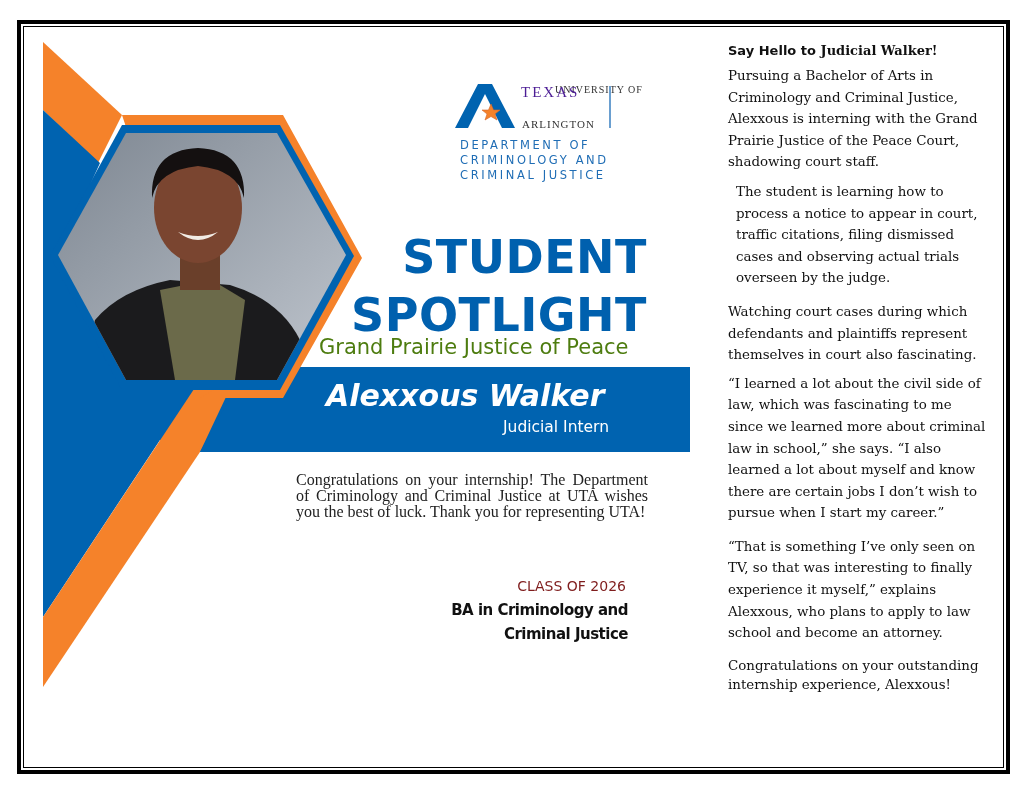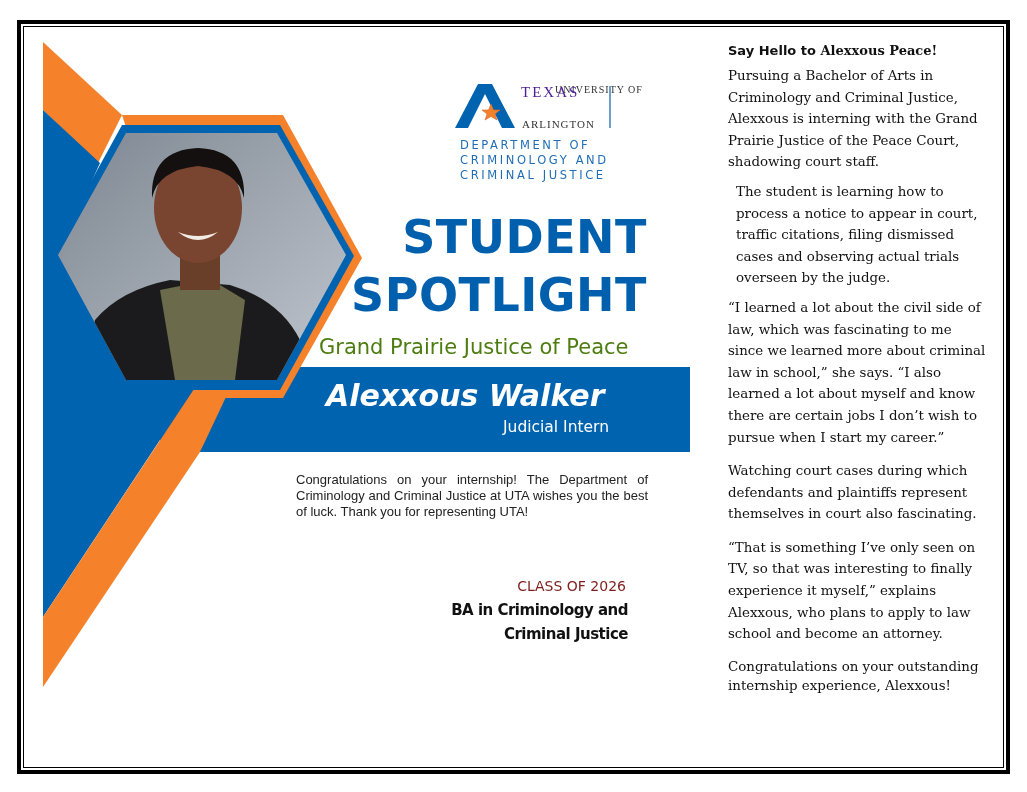--- a/index.html
+++ b/index.html
@@ -5,27 +5,27 @@
   html, body { margin:0; padding:0; background:#ffffff; }
   body { width:1027px; height:792px; position:relative; overflow:hidden; font-family:"Liberation Sans", sans-serif; }
   .frame-outer { position:absolute; left:17px; top:20px; width:993px; height:754px; box-sizing:border-box; border:4px solid #000; }
   .frame-inner { position:absolute; left:23px; top:26px; width:981px; height:742px; box-sizing:border-box; border:1px solid #000; }
   .graphic { position:absolute; left:0; top:0; width:1027px; height:792px; }
   .logo-univ { position:absolute; left:522px; top:84px; font-family:"Liberation Serif", serif; font-size:10px; letter-spacing:1px; color:#333;margin-left:33px; }
   .logo-texas { position:absolute; left:521px; top:84px; font-family:"Liberation Serif", serif; font-size:15px; letter-spacing:2px; color:#4c1d95; }
   .logo-arl { position:absolute; left:522px; top:118px; font-family:"Liberation Serif", serif; font-size:11px; letter-spacing:1px; color:#333; }
   .logo-bar { position:absolute; left:609px; top:86px; width:2px; height:42px; background:#6a9fd0; }
   .dept { position:absolute; left:460px; top:138px; font-family:"DejaVu Sans", sans-serif; font-size:11.5px; letter-spacing:2.6px; line-height:15px; color:#1f6db5; white-space:pre; }
-  .title { position:absolute; right:380px; font-family:"DejaVu Sans", sans-serif; font-weight:bold; color:#0060ae; letter-spacing:0.5px; }
+  .title { position:absolute; right:380px; font-family:"DejaVu Sans", sans-serif; font-weight:bold; color:#0060ae; letter-spacing:0.5px;margin-top:20px; }
   .title.l1 { top:210px; font-size:46px; }
   .title.l2 { top:268px; font-size:46px; }
   .court { position:absolute; left:319px; top:335px; font-family:"DejaVu Sans", sans-serif; font-size:21px; color:#4d7c0f; }
   .name { position:absolute; left:326px; top:378px; font-family:"DejaVu Sans", sans-serif; font-weight:bold; font-style:italic; font-size:30px; color:#fff; }
   .role { position:absolute; left:503px; top:418px; font-family:"DejaVu Sans", sans-serif; font-size:15.5px; color:#fff; }
-  .congrats { position:absolute; left:296px; top:472px; width:352px; font-family:Liberation Sans, sans-serif; font-size:13px; line-height:16px; color:#222; text-align:justify; text-align-last:left; }
+  .congrats { position:absolute; left:296px; top:472px; width:352px; font-family:Liberation Serif, serif; font-size:16px; line-height:16px; color:#222; text-align:justify; text-align-last:left; }
   .classof { position:absolute; right:401px; top:578px; font-family:"DejaVu Sans", sans-serif; font-size:14px; color:#7f1d1d; }
   .degree { position:absolute; right:399px; top:598px; text-align:right; font-family:"DejaVu Sans", sans-serif; font-weight:bold; font-size:15px; line-height:24px; color:#111; letter-spacing:-0.5px; }
   .article { position:absolute; left:728px; top:41px; width:262px; font-family:"DejaVu Serif", serif; font-size:13.4px; line-height:21.6px; color:#111; }
   .article h3 { margin:0 0 4px 0; font-family:"DejaVu Sans", sans-serif; font-size:13px; font-weight:bold; line-height:20px; }
   .article h3 .serif { font-family:"DejaVu Serif", serif; }
   .article p { margin:0 0 7px 0; }
   .article p.tight { margin:8px; }
 </style>
 </head>
 <body>
@@ -86,20 +86,20 @@
 <div class="name">Alexxous Walker</div>
 <div class="role">Judicial Intern</div>
 <div class="congrats">Congratulations on your internship! The Department of Criminology and Criminal Justice at UTA wishes you the best of luck. Thank you for representing UTA!</div>
 <div class="classof">CLASS OF 2026</div>
 <div class="degree">
   <div>BA in Criminology and</div>
   <div>Criminal Justice</div>
 </div>
 
 <div class="article">
-  <h3><span>Say Hello to </span><span class="serif">Alexxous Peace!</span></h3>
+  <h3><span>Say Hello to </span><span class="serif">Judicial Walker!</span></h3>
   <p>Pursuing a Bachelor of Arts in Criminology and Criminal Justice, Alexxous is interning with the Grand Prairie Justice of the Peace Court, shadowing court staff.</p>
   <p class="tight">The student is learning how to process a notice to appear in court, traffic citations, filing dismissed cases and observing actual trials overseen by the judge.</p>
+  <p style="margin-top:12px;">Watching court cases during which defendants and plaintiffs represent themselves in court also fascinating.</p>
   <p>“I learned a lot about the civil side of law, which was fascinating to me since we learned more about criminal law in school,” she says. “I also learned a lot about myself and know there are certain jobs I don’t wish to pursue when I start my career.”</p>
-  <p style="margin-top:12px;">Watching court cases during which defendants and plaintiffs represent themselves in court also fascinating.</p>
   <p style="margin-top:12px;">“That is something I’ve only seen on TV, so that was interesting to finally experience it myself,” explains Alexxous, who plans to apply to law school and become an attorney.</p>
   <p style="margin-top:12px;line-height:19px;">Congratulations on your outstanding internship experience, Alexxous!</p>
 </div>
 
 </body></html>

